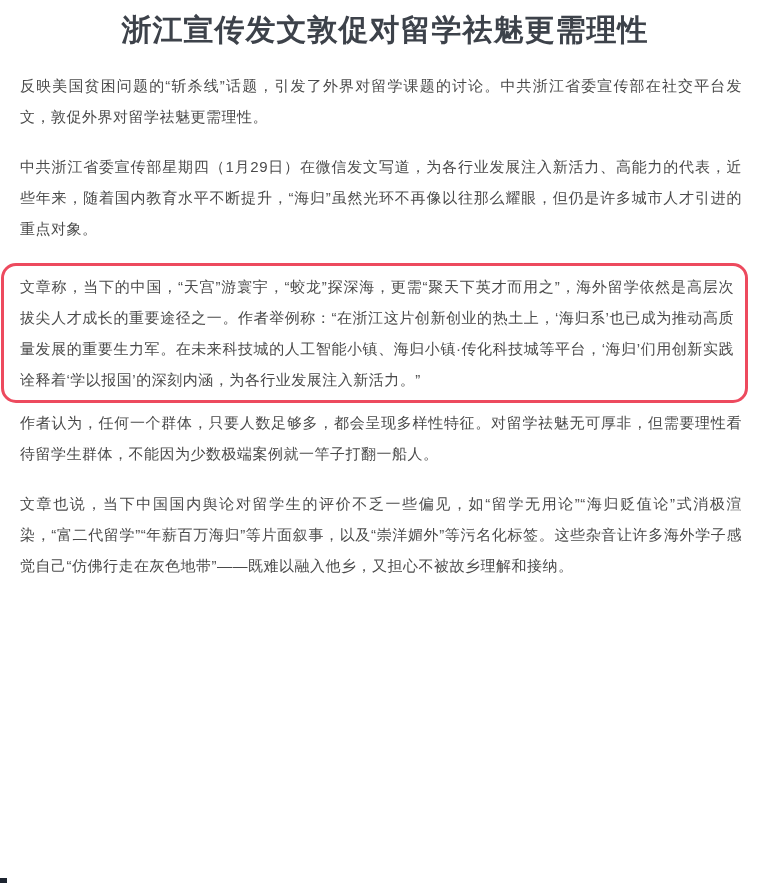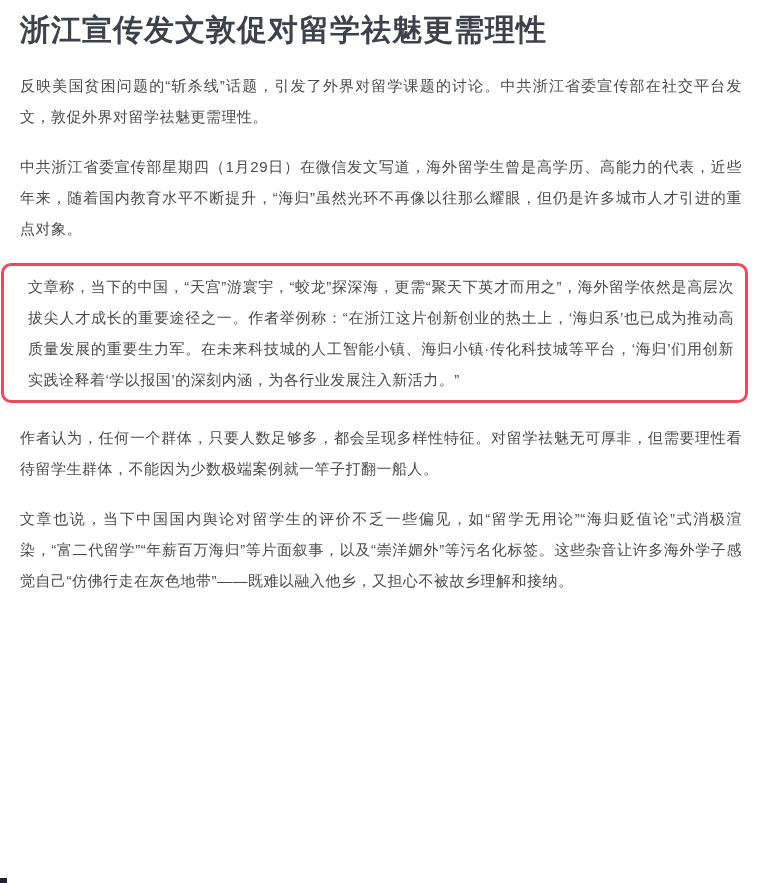--- a/index.html
+++ b/index.html
@@ -15,36 +15,37 @@
     width: 763px;
     height: 883px;
     background: #ffffff;
     padding-top: 10px;
   }
   h1.article-title {
     font-size: 30px;
     line-height: 40px;
     font-weight: 700;
     color: #3d424a;
-    margin: 0 21px 20px 20px;
+    margin: 0 21px 20px 28px;
     letter-spacing: 1px;
+    text-align: center;
   }
   p.article-para {
     font-size: 15px;
     line-height: 31px;
     color: #4a4a4a;
     margin: 0 21px 19px 20px;
     text-align: justify;
     letter-spacing: 0.5px;
   }
   .highlight-box {
     border: 3px solid #ed4a5e;
-    border-radius: 10px;
-    margin: 0 15px 19px 1px;
-    padding: 5px 11px 5px 24px;
+    border-radius: 15px;
+    margin: 0 15px 4px 1px;
+    padding: 5px 11px 5px 16px;
   }
   .highlight-box p.article-para {
     margin: 0;
   }
   .corner-artifact {
     position: absolute;
     left: 0;
     bottom: 0;
     width: 7px;
     height: 5px;
@@ -53,21 +54,21 @@
 </style>
 </head>
 <body>
 
 <div class="page">
 
   <h1 class="article-title">浙江宣传发文敦促对留学祛魅更需理性</h1>
 
   <p class="article-para">反映美国贫困问题的“斩杀线”话题，引发了外界对留学课题的讨论。中共浙江省委宣传部在社交平台发文，敦促外界对留学祛魅更需理性。</p>
 
-  <p class="article-para">中共浙江省委宣传部星期四（1月29日）在微信发文写道，海外留学生曾是高学历、高能力的代表，近些年来，随着国内教育水平不断提升，“海归”虽然光环不再像以往那么耀眼，但仍是许多城市人才引进的重点对象。</p>
+  <p class="article-para">中共浙江省委宣传部星期四（1月29日）在微信发文写道，为各行业发展注入新活力、高能力的代表，近些年来，随着国内教育水平不断提升，“海归”虽然光环不再像以往那么耀眼，但仍是许多城市人才引进的重点对象。</p>
 
   <div class="highlight-box">
     <p class="article-para">文章称，当下的中国，“天宫”游寰宇，“蛟龙”探深海，更需“聚天下英才而用之”，海外留学依然是高层次拔尖人才成长的重要途径之一。作者举例称：“在浙江这片创新创业的热土上，‘海归系’也已成为推动高质量发展的重要生力军。在未来科技城的人工智能小镇、海归小镇·传化科技城等平台，‘海归’们用创新实践诠释着‘学以报国’的深刻内涵，为各行业发展注入新活力。”</p>
   </div>
 
 
   <p class="article-para">作者认为，任何一个群体，只要人数足够多，都会呈现多样性特征。对留学祛魅无可厚非，但需要理性看待留学生群体，不能因为少数极端案例就一竿子打翻一船人。</p>
 
   <p class="article-para">文章也说，当下中国国内舆论对留学生的评价不乏一些偏见，如“留学无用论”“海归贬值论”式消极渲染，“富二代留学”“年薪百万海归”等片面叙事，以及“崇洋媚外”等污名化标签。这些杂音让许多海外学子感觉自己“仿佛行走在灰色地带”——既难以融入他乡，又担心不被故乡理解和接纳。</p>
 

